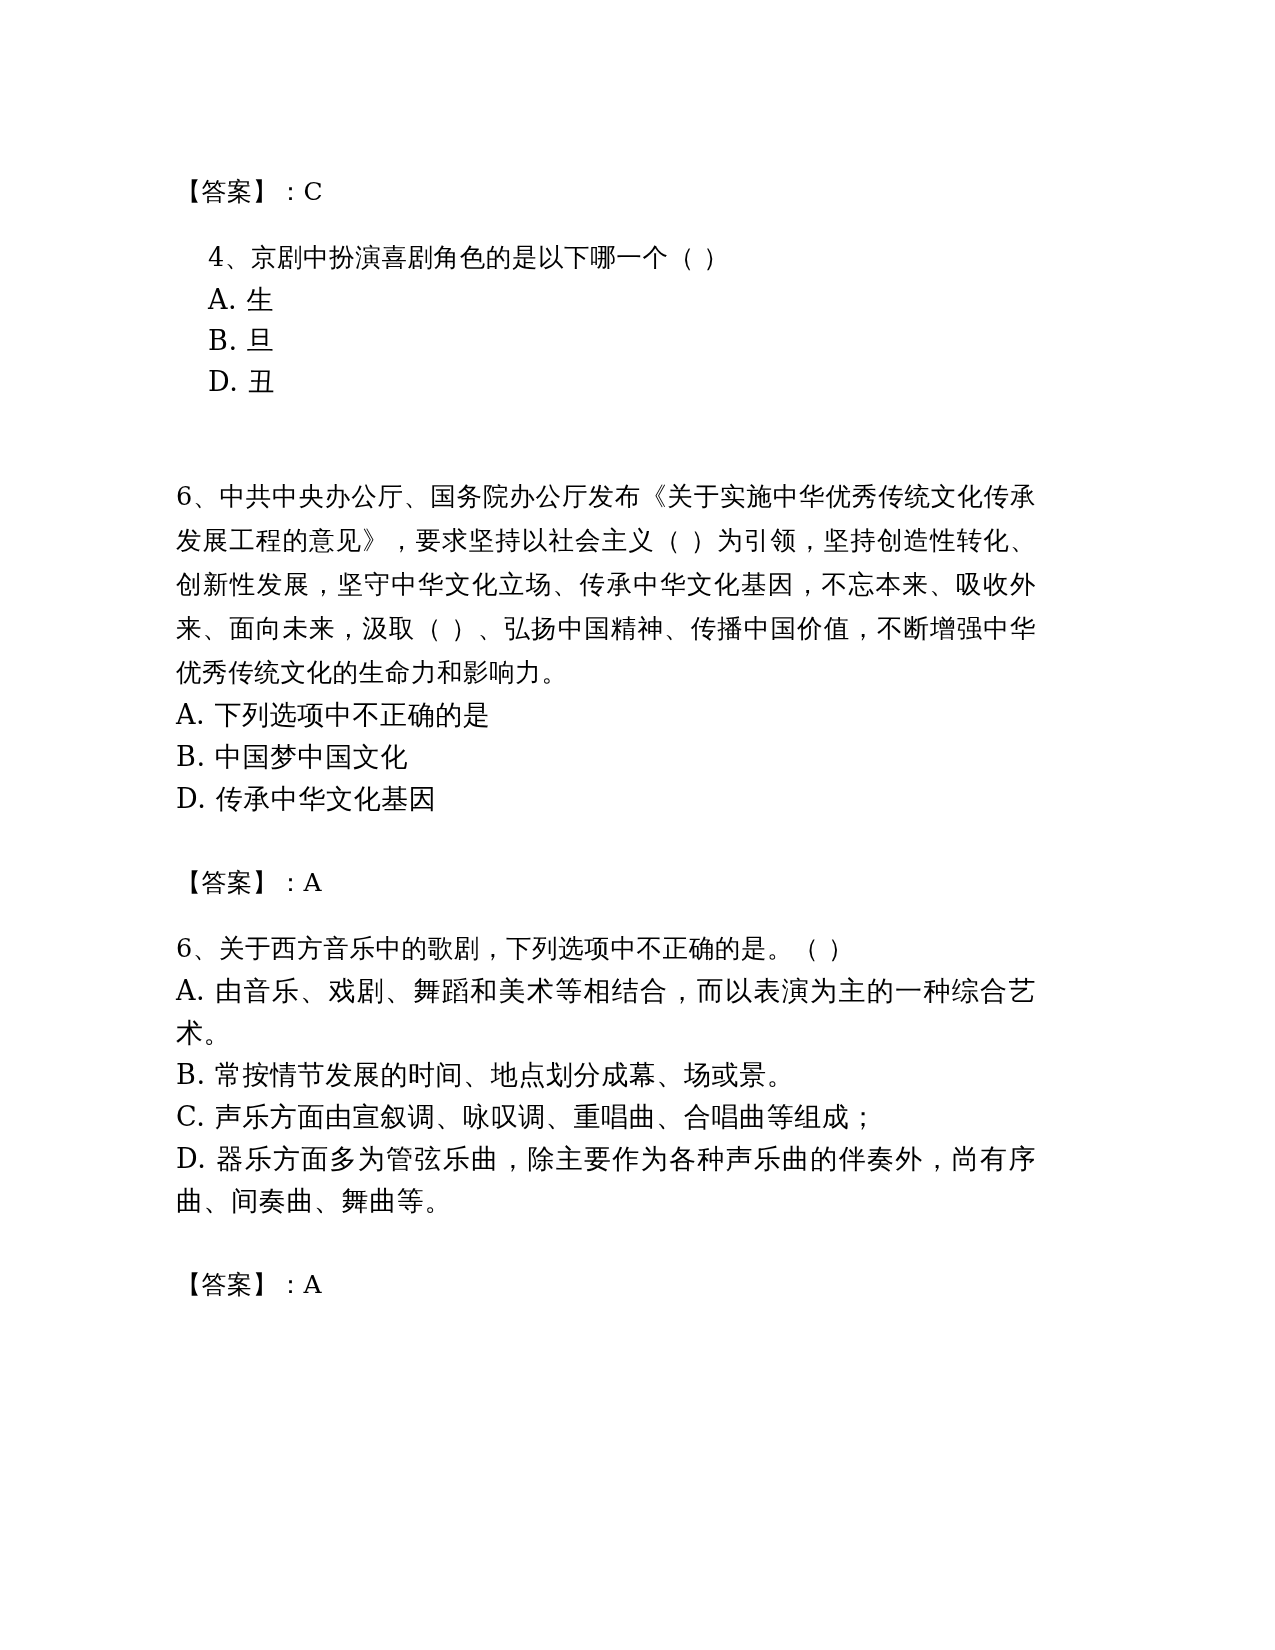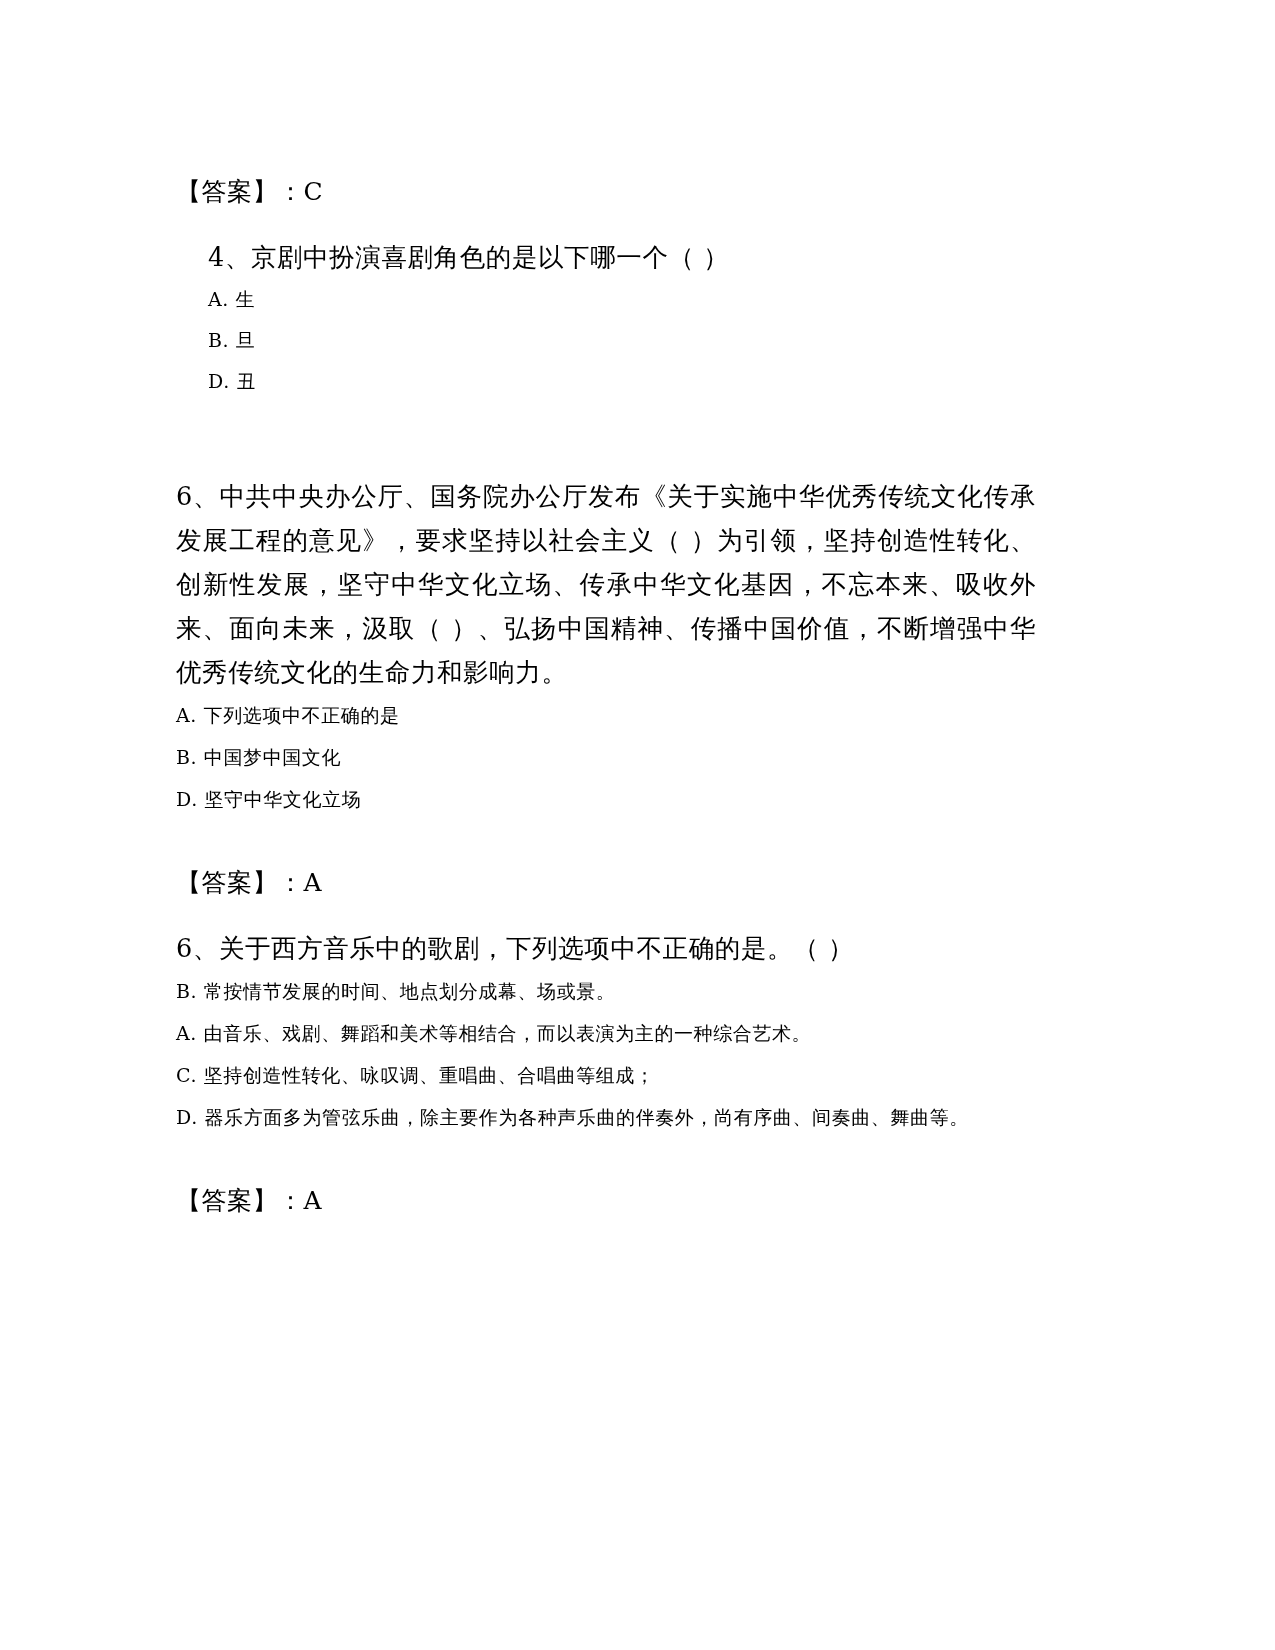--- a/index.html
+++ b/index.html
@@ -34,21 +34,21 @@
     font-family: "DejaVu Serif", "Liberation Serif", serif;
   }
   .question {
     font-size: 25.5px;
     line-height: 44px;
     letter-spacing: 0.6px;
     text-align: justify;
     text-justify: inter-ideograph;
   }
   .option {
-    font-size: 19px;
+    font-size: 27px;
     line-height: 42px;
     letter-spacing: 0.6px;
     text-align: justify;
     text-justify: inter-ideograph;
   }
   .blk-q4 { margin-top: 32px; margin-left: 32px; }
   .blk-q4 .option { line-height: 41px; }
   .gap-sm { height: 26px; }
   .gap-md { height: 46px; }
 </style>
@@ -73,36 +73,36 @@
 
     <div class="gap-md"></div>
 
 
     <div class="gap-sm"></div>
 
     <div>
       <div class="question">6、中共中央办公厅、国务院办公厅发布《关于实施中华优秀传统文化传承发展工程的意见》，要求坚持以社会主义（    ）为引领，坚持创造性转化、创新性发展，坚守中华文化立场、传承中华文化基因，不忘本来、吸收外来、面向未来，汲取（    ）、弘扬中国精神、传播中国价值，不断增强中华优秀传统文化的生命力和影响力。</div>
       <div class="option">A. 下列选项中不正确的是</div>
       <div class="option">B. 中国梦中国文化</div>
-      <div class="option">D. 坚守中华文化立场</div>
+      <div class="option">D. 传承中华文化基因</div>
     </div>
 
     <div class="gap-md"></div>
 
     <div class="answer-line">
       <span>【答案】：</span><span class="ans-val">A</span>
     </div>
 
     <div class="gap-sm"></div>
 
     <div>
       <div class="question">6、关于西方音乐中的歌剧，下列选项中不正确的是。（          ）</div>
+      <div class="option">A. 由音乐、戏剧、舞蹈和美术等相结合，而以表演为主的一种综合艺术。</div>
       <div class="option">B. 常按情节发展的时间、地点划分成幕、场或景。</div>
-      <div class="option">A. 由音乐、戏剧、舞蹈和美术等相结合，而以表演为主的一种综合艺术。</div>
-      <div class="option">C. 坚持创造性转化、咏叹调、重唱曲、合唱曲等组成；</div>
+      <div class="option">C. 声乐方面由宣叙调、咏叹调、重唱曲、合唱曲等组成；</div>
       <div class="option">D. 器乐方面多为管弦乐曲，除主要作为各种声乐曲的伴奏外，尚有序曲、间奏曲、舞曲等。</div>
     </div>
 
     <div class="gap-md"></div>
 
     <div class="answer-line">
       <span>【答案】：</span><span class="ans-val">A</span>
     </div>
 
   </div>

